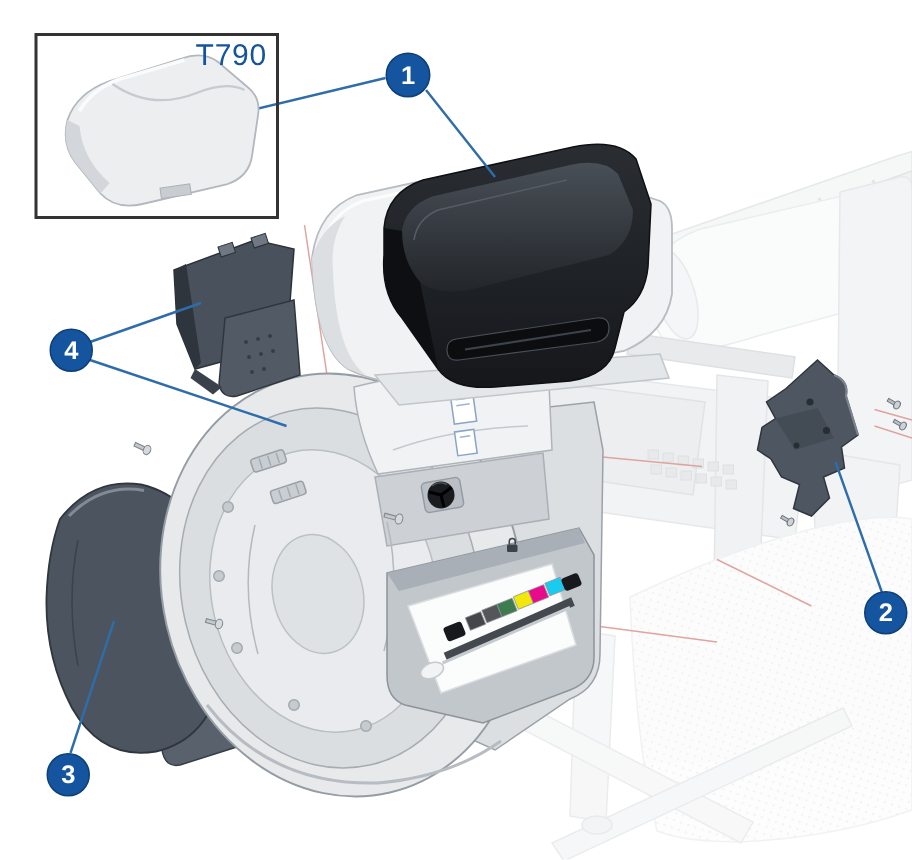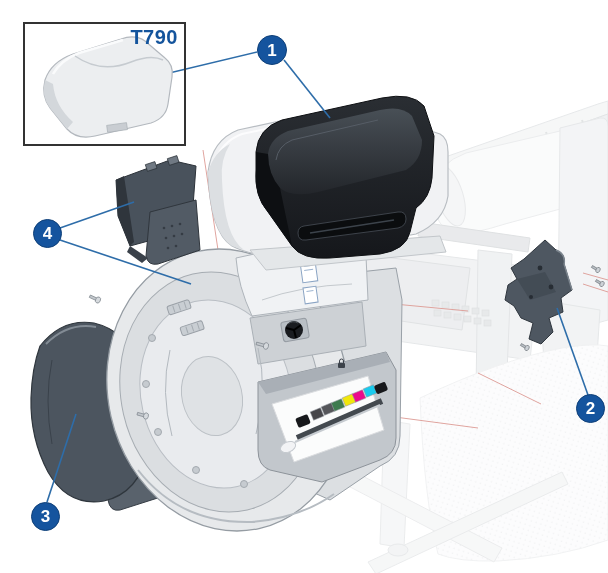--- a/index.html
+++ b/index.html
@@ -2,21 +2,21 @@
 <html style="--callout_blue: #15549e; --leader_blue: #2e6da9; --alignment_red: #dd9b95; --label_blue: #14549c; --box_border: #333333; --part_light: #e8eaec; --part_dark: #4c555f; --window_dark: #1e2126;"><head>
 <meta charset="utf-8">
 <style>
   html,body{margin:0;padding:0;background:#fff;}
   body{width:608px;height:573px;position:relative;overflow:hidden;
        font-family:"Liberation Sans",sans-serif;}
   .stage{position:absolute;inset:0;}
   svg.diagram{position:absolute;left:0;top:0;}
   .t790-box{position:absolute;left:23px;top:22px;width:159px;height:120px;
             border:2px solid var(--box_border,#333);background:transparent;}
-  .t790-label{position:absolute;right:6px;top:2px;font-size:20px;font-weight:bold;
+  .t790-label{position:absolute;right:6px;top:2px;font-size:20px;font-weight:normal;
               color:var(--label_blue,#14549c);letter-spacing:0.5px;}
   .callout{position:absolute;width:29px;height:29px;border-radius:50%;
            background:var(--callout_blue,#15549e);color:#fff;
            display:flex;align-items:center;justify-content:center;
            font-size:17px;font-weight:bold;border:1px solid #0e3f78;
            box-sizing:border-box;line-height:1;}
   .red{stroke:var(--alignment_red,#dd9b95);stroke-width:1;fill:none;opacity:.9;}
   .lead{stroke:var(--leader_blue,#2e6da9);stroke-width:1.6;fill:none;}
 </style>
 </head>

